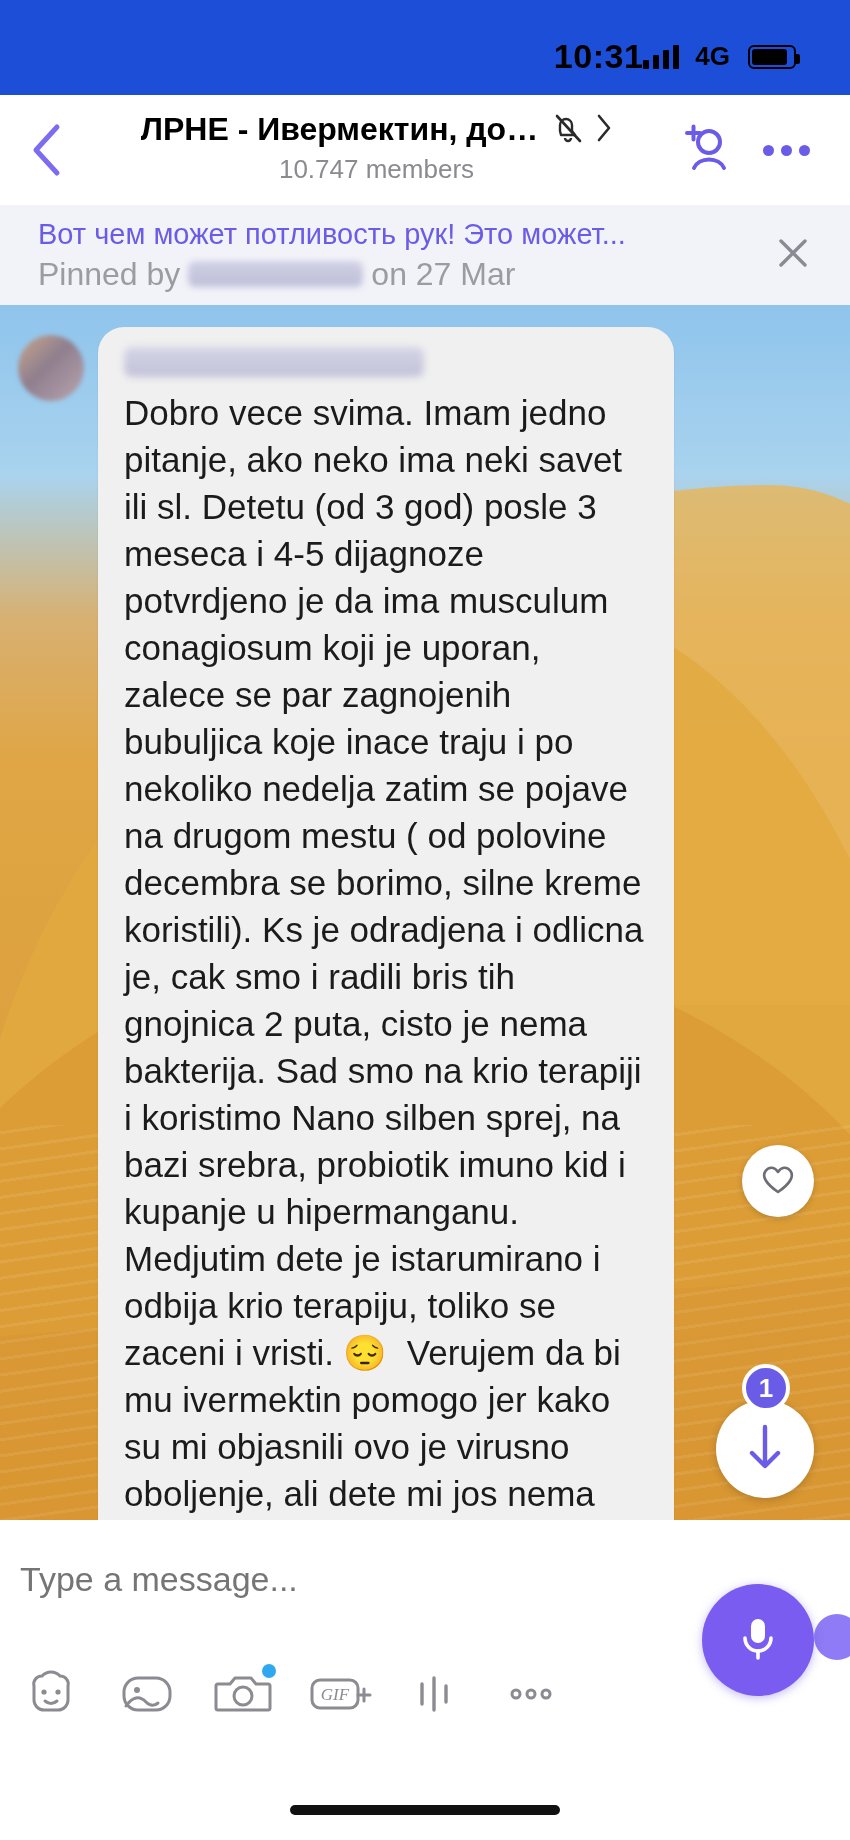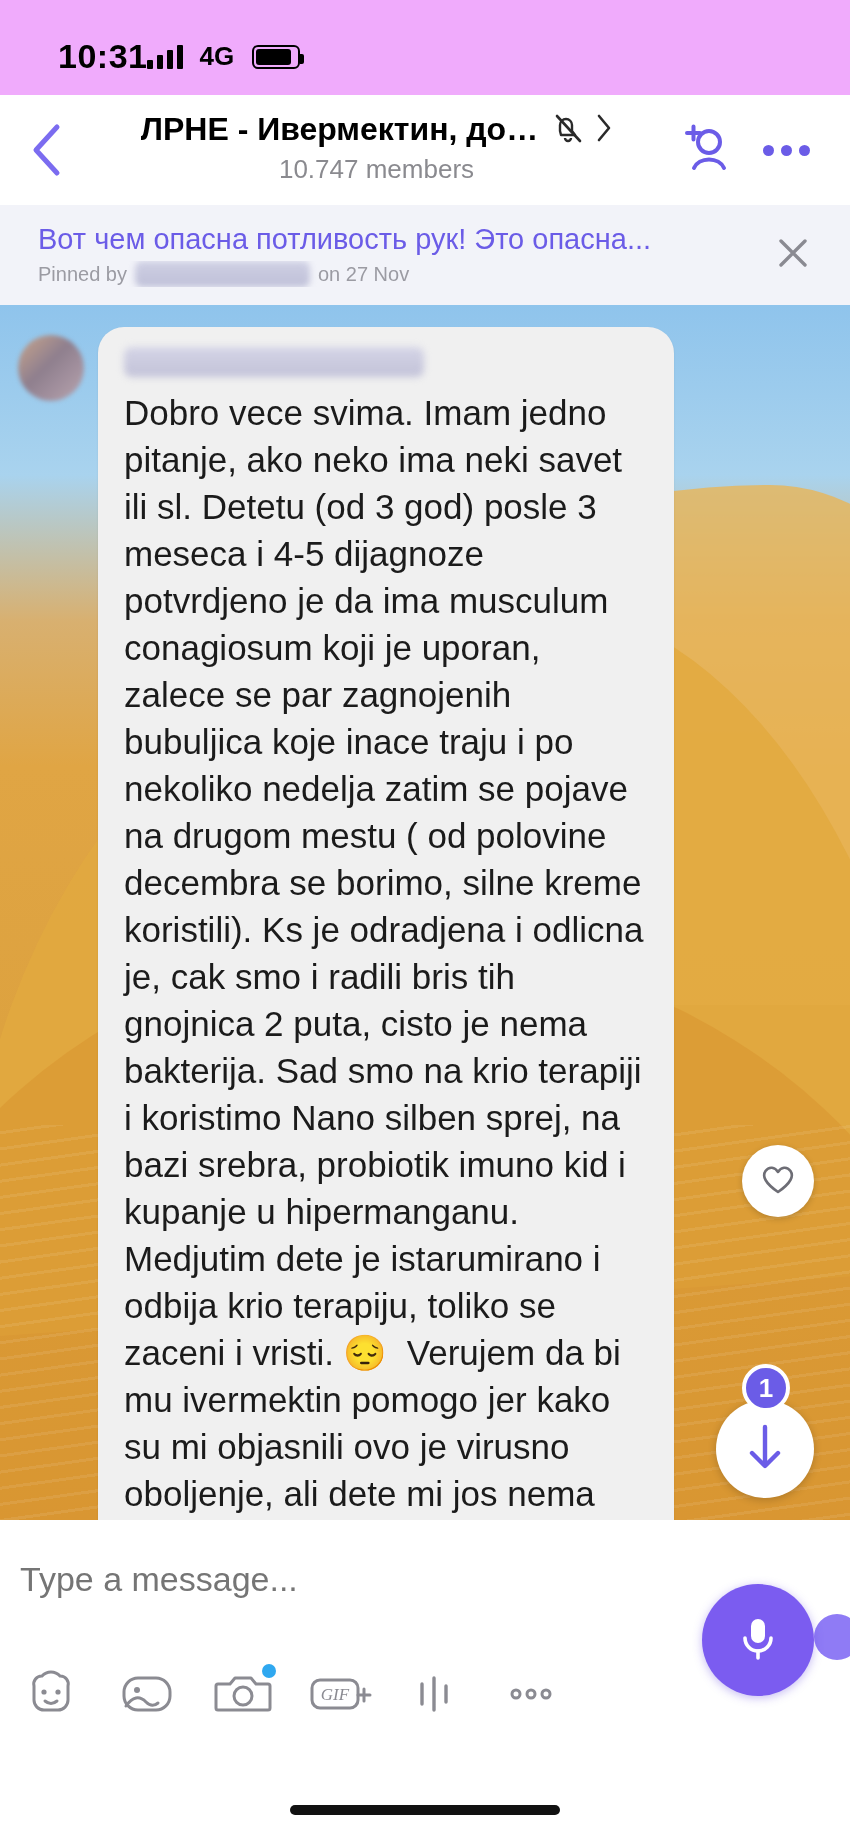--- a/index.html
+++ b/index.html
@@ -13,23 +13,23 @@
     position: relative;
     width: 850px; height: 1840px;
     background: #ffffff;
     display: flex; flex-direction: column;
   }
 
   
   .statusbar {
     height: 95px;
     flex: 0 0 95px;
-    display: flex; align-items: center; justify-content: flex-start;
+    display: flex; align-items: center; justify-content: flex-end;
     padding: 18px 54px 0 58px;
-    background: #f0abfc;
+    background: #1d4ed8;
   }
   .status-time {
     font-size: 34px; font-weight: bold; color: #000;
     letter-spacing: 0.5px;
   }
   .status-right { display: flex; align-items: center; gap: 12px; }
   .signal { display: flex; align-items: flex-end; gap: 4px; height: 24px; }
   .signal i { display: block; width: 6px; background: #000; border-radius: 1px; }
   .signal i:nth-child(1) { height: 9px; }
   .signal i:nth-child(2) { height: 14px; }
@@ -87,21 +87,21 @@
     display: flex; align-items: center;
     padding: 0 30px 0 38px;
     position: relative;
   }
   .pinned-texts { flex: 1 1 auto; min-width: 0; }
   .pinned-title {
     font-size: 29px; color: #6b5ce7;
     white-space: nowrap; overflow: hidden; text-overflow: ellipsis;
   }
   .pinned-sub {
-    font-size: 20px; color: #9b9ba3; margin-top: 5px;
+    font-size: 32px; color: #9b9ba3; margin-top: 5px;
     white-space: nowrap; overflow: hidden;
     display: flex; align-items: center; gap: 8px;
   }
   .redact {
     display: inline-block;
     background: linear-gradient(180deg,#cfd0e4,#bfc0d8);
     border-radius: 7px;
     filter: blur(3px);
     height: 26px;
   }
@@ -314,25 +314,25 @@
       <span class="dots-btn">
           <i></i>
           <i></i>
           <i></i>
         </span>
     </div>
   </div>
 
   <div class="pinned">
     <div class="pinned-texts">
-      <div class="pinned-title">Вот чем опасна потливость рук! Это опасна...</div>
+      <div class="pinned-title">Вот чем может потливость рук! Это может...</div>
       <div class="pinned-sub">
         <span>Pinned by</span>
         <span class="redact" style="width:175px;"></span>
-        <span>on 27 Nov</span>
+        <span>on 27 Mar</span>
       </div>
     </div>
     <div class="pin-close">
       <span>
         <svg width="40" height="40" viewBox="0 0 40 40">
             <path d="M8 8 L32 32 M32 8 L8 32" stroke="#8a8a92" stroke-width="3.4" stroke-linecap="round"></path>
           </svg>
       </span>
     </div>
   </div>

